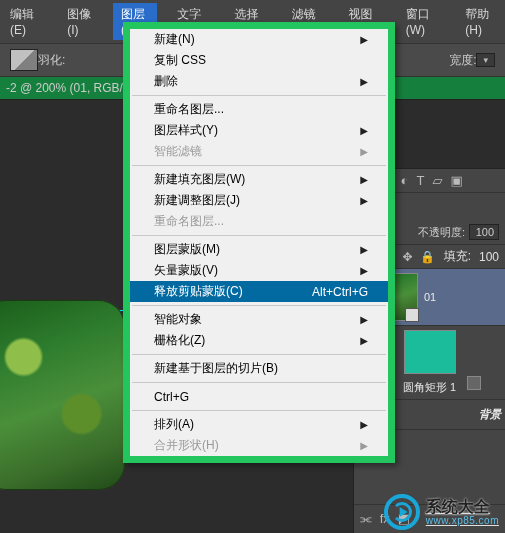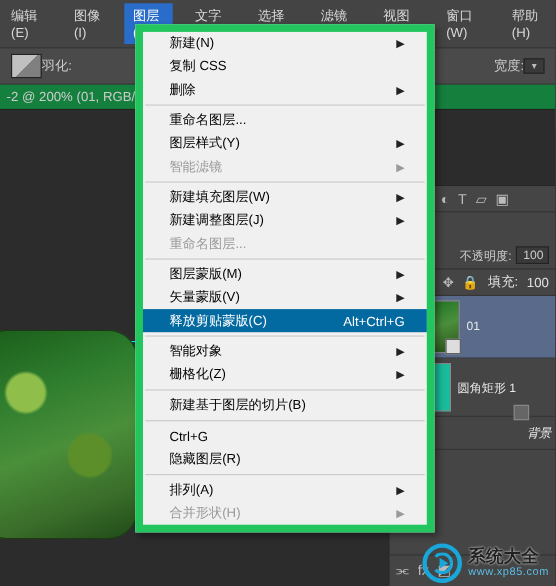--- a/index.html
+++ b/index.html
@@ -229,21 +229,21 @@
   }
   .wm-logo::after {
     content:""; position:absolute;
     left: 50%; top: 50%;
     width: 0; height: 0;
     border-top: 5px solid transparent;
     border-bottom: 5px solid transparent;
     border-left: 8px solid #19a6d9;
     transform: translate(-30%, -50%);
   }
-  .wm-text { display: flex; flex-direction: column; line-height: 1.1; }
+  .wm-text { display: flex; flex-direction: column; line-height: 1.1; text-decoration: underline; }
   .wm-text .t1 { font-size: 16px; font-weight: bold; color: #222; text-shadow: 0 0 2px #fff; }
   .wm-text .t2 { font-size: 10px; color: #5bbde6; letter-spacing: 0.5px; }
 </style>
 </head>
 <body>
 
 <div class="menubar">
   <div class="menu-item">编辑(E)</div>
   <div class="menu-item">图像(I)</div>
   <div class="menu-item active">图层(L)</div>
@@ -298,26 +298,26 @@
     <span class="field">100</span>
   </div>
 
   <div class="layer-list">
     <div class="layer-item selected">
       <div class="layer-thumb jungle">
         <div class="clip-badge"></div>
       </div>
       <span class="layer-name">01</span>
     </div>
-    <div class="layer-item" style="position:relative;">
+    <div class="layer-item" style="position:relative;flex-direction:column;">
       <div class="layer-thumb teal"></div>
       <div class="shape-badge"></div>
       <span class="layer-name">圆角矩形 1</span>
     </div>
-    <div class="layer-item" style="min-height:30px;">
+    <div class="layer-item" style="min-height:30px;font-weight:bold;">
       <span class="layer-name" style="margin-left:auto;font-style:italic;">背景</span>
     </div>
   </div>
 
   <div class="panel-bottom">
     <span>⫘</span>
     <span>fx</span>
     <span>◩</span>
   </div>
 </div>
@@ -380,23 +380,20 @@
       <span>栅格化(Z)</span>
       <span class="arrow">▶</span>
     </div>
   <div class="sep"></div>
   <div class="ditem">
       <span>新建基于图层的切片(B)</span>
     </div>
   <div class="sep"></div>
   <div class="ditem">
       <span>Ctrl+G</span>
-    </div>
-  <div class="ditem">
-      <span>隐藏图层(R)</span>
     </div>
   <div class="sep"></div>
   <div class="ditem">
       <span>排列(A)</span>
       <span class="arrow">▶</span>
     </div>
   <div class="ditem disabled">
       <span>合并形状(H)</span>
       <span class="arrow">▶</span>
     </div>

